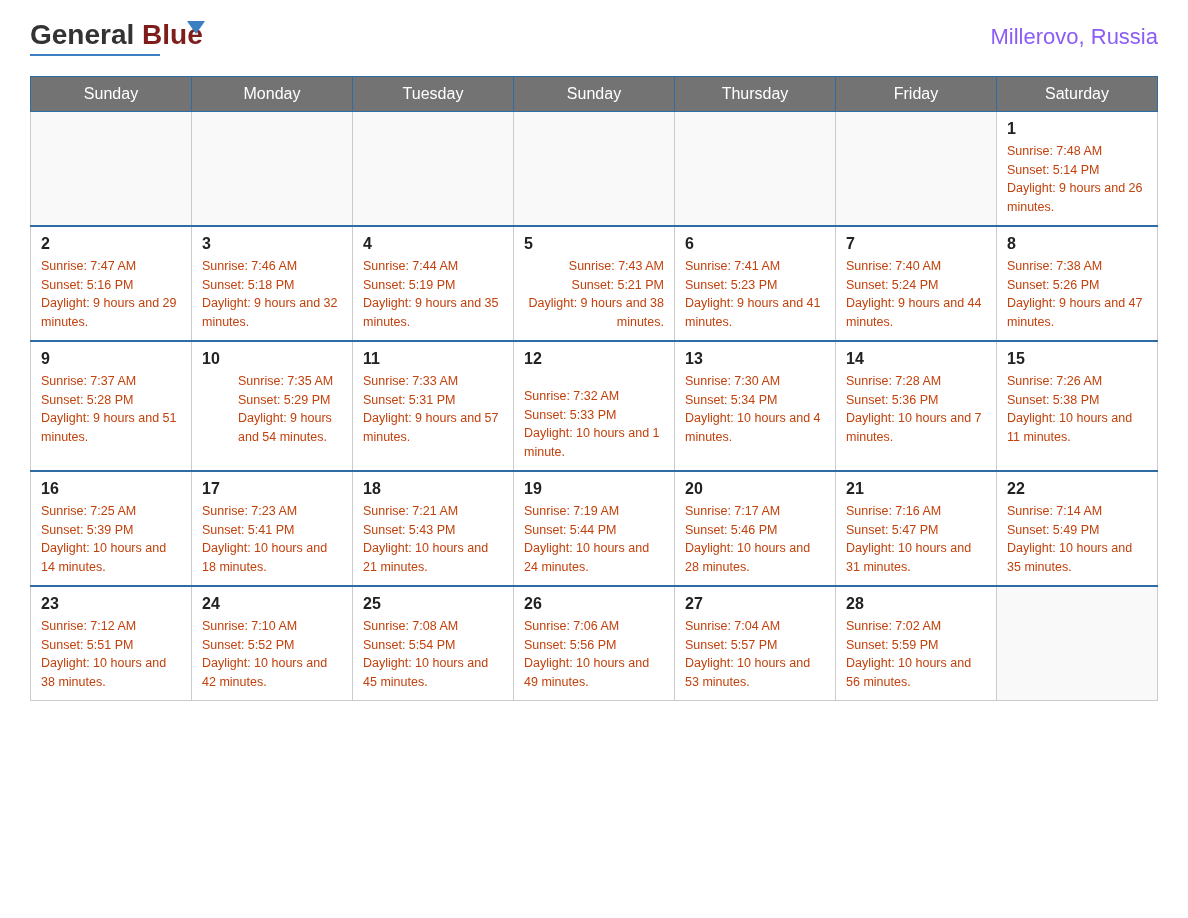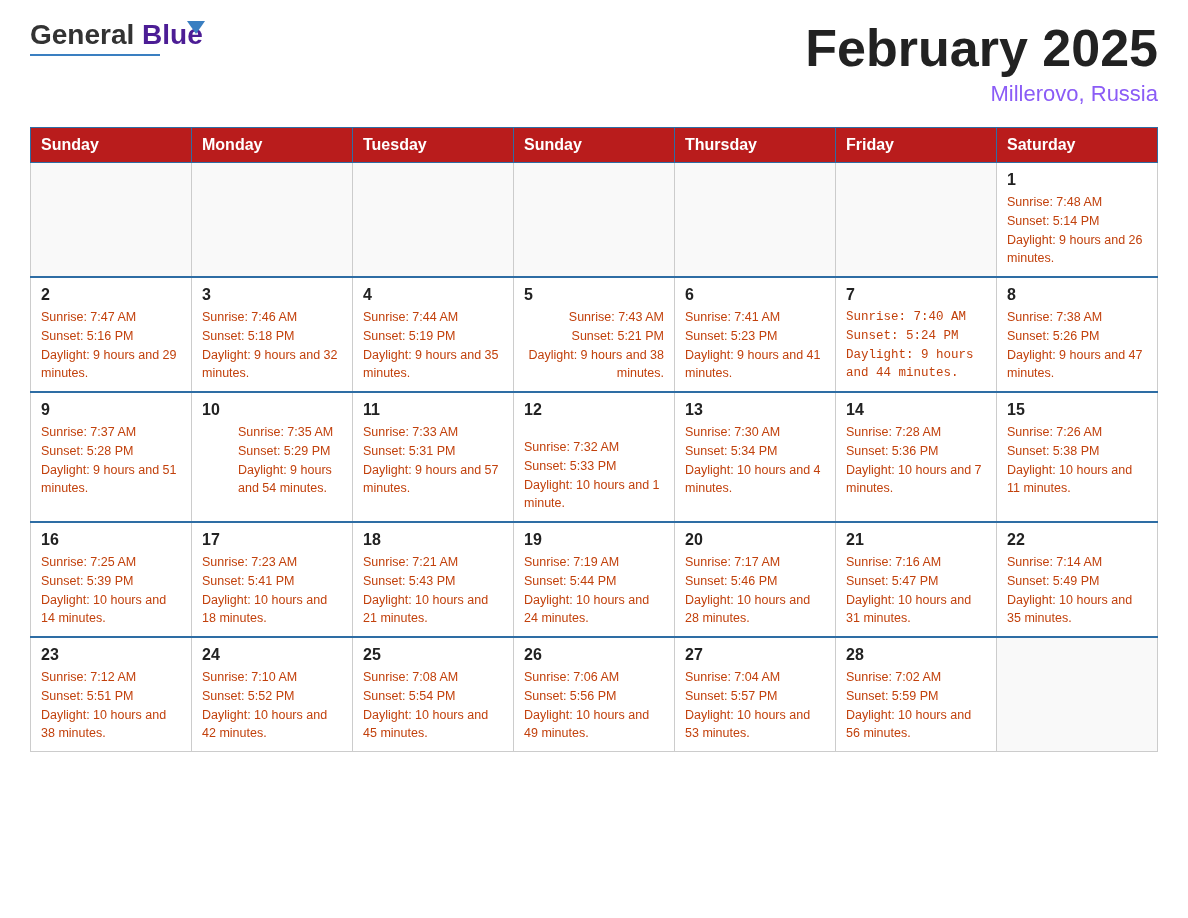--- a/index.html
+++ b/index.html
@@ -21,21 +21,21 @@
       flex-direction: column;
       align-items: flex-start;
     }
     .logo-text {
       font-size: 28px;
       font-weight: bold;
       color: #333;
       line-height: 1.1;
     }
     .logo-text .blue {
-      color: #4c1d95;
+      color: #7f1d1d;
     }
     .title-block {
       text-align: right;
     }
     .month-title {
       font-size: 52px;
       font-weight: bold;
       color: #222;
       line-height: 1.1;
     }
@@ -43,26 +43,26 @@
       font-size: 22px;
       color: #8b5cf6;
       margin-top: 4px;
     }
     .calendar {
       width: 100%;
       border-collapse: collapse;
       table-layout: fixed;
     }
     .calendar th {
-      background: #b91c1c;
+      background: #737373;
       color: #fff;
       font-size: 16px;
-      font-weight: bold;
+      font-weight: normal;
       padding: 8px 10px;
-      text-align: left;
+      text-align: center;
       border: 1px solid #2e6da4;
     }
     .calendar td {
       vertical-align: top;
       padding: 8px 10px;
       font-size: 13px;
       color: #333;
       border: 1px solid #ccc;
       height: 110px;
       width: 14.28%;
@@ -94,21 +94,20 @@
       <span class="logo-text">
         <span>General</span><span class="blue" style="position:relative;">
           <span>Blue</span>
           <span style="display:inline-block; width:0; height:0; border-left:9px solid transparent; border-right:9px solid transparent; border-top:13px solid #3a7fc1; position:absolute; right:-2px; top:2px;"></span>
         </span>
       </span>
     </div>
     <div style="width:130px; height:2px; background:#3a7fc1; margin-top:3px;"></div>
   </div>
   <div class="title-block">
-    <div class="month-title">February 2025</div>
     <div class="location">Millerovo, Russia</div>
   </div>
 </div>
 
 <table class="calendar">
   <thead>
     <tr>
     <th>Sunday</th>
         <th>Monday</th>
         <th>Tuesday</th>
@@ -159,21 +158,21 @@
 Daylight: 9 hours and 38 minutes.</div>
         </td>
         <td>
           <div class="day-number">6</div>
           <div class="day-info" style="white-space: pre-line;">Sunrise: 7:41 AM
 Sunset: 5:23 PM
 Daylight: 9 hours and 41 minutes.</div>
         </td>
         <td>
           <div class="day-number">7</div>
-          <div class="day-info" style="white-space: pre-line; font-family: Liberation Mono, monospace;">Sunrise: 7:40 AM
+          <div class="day-info" style="white-space: pre-line;">Sunrise: 7:40 AM
 Sunset: 5:24 PM
 Daylight: 9 hours and 44 minutes.</div>
         </td>
         <td>
           <div class="day-number">8</div>
           <div class="day-info" style="white-space: pre-line;">Sunrise: 7:38 AM
 Sunset: 5:26 PM
 Daylight: 9 hours and 47 minutes.</div>
         </td>
       </tr>

